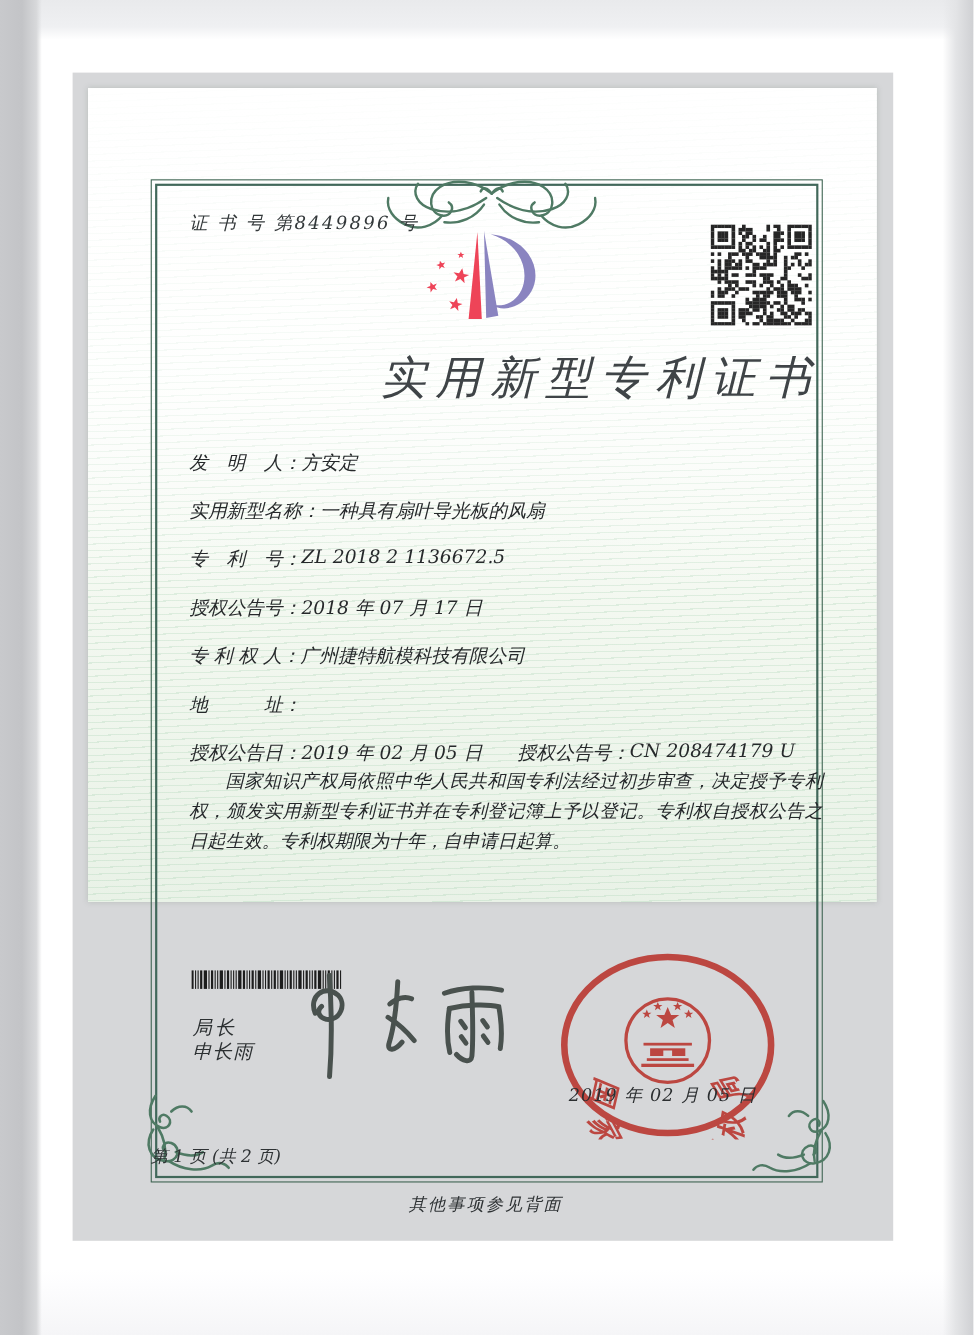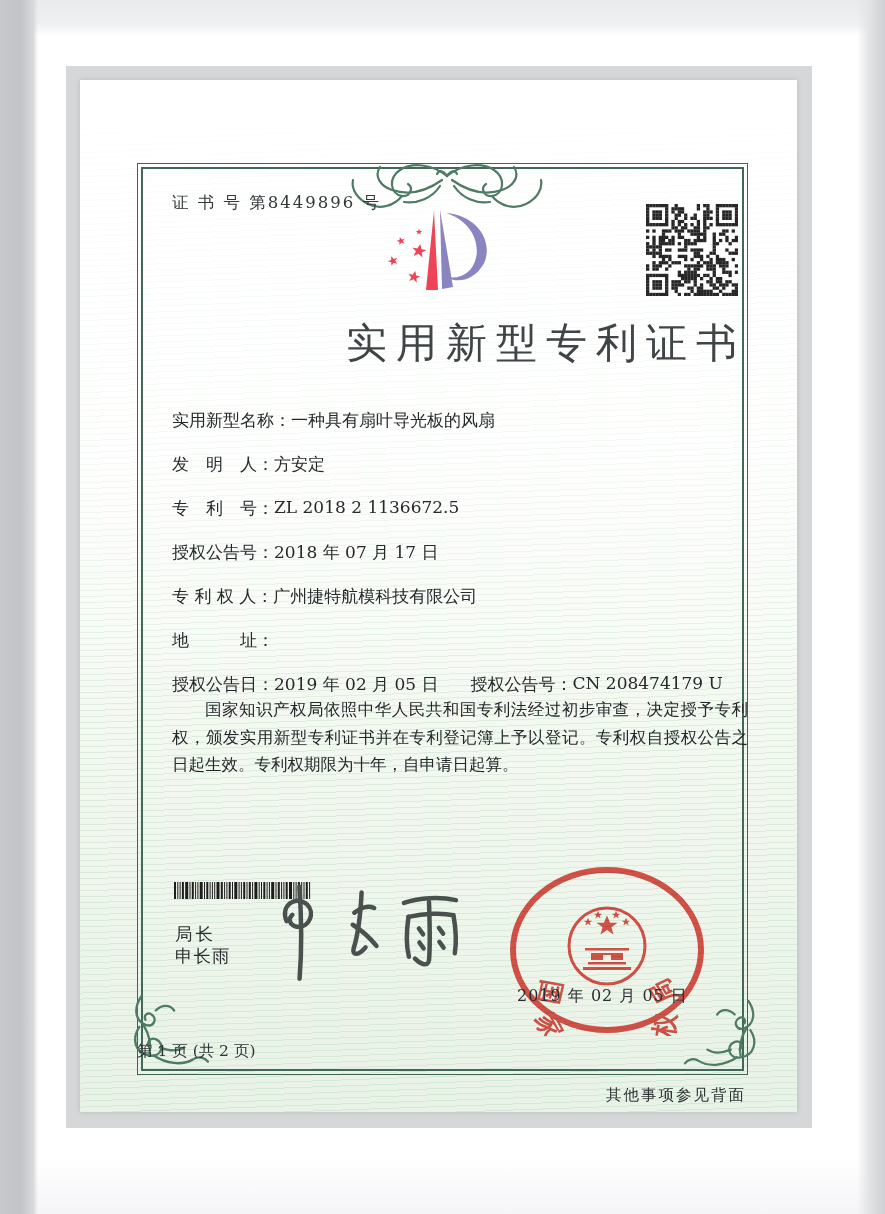--- a/index.html
+++ b/index.html
@@ -5,23 +5,23 @@
   html,body{margin:0;padding:0;background:#fbfbfc;}
   body{font-family:"DejaVu Serif","Liberation Serif",serif;}
   .photo{position:relative;width:885px;height:1214px;overflow:hidden;
     background:
       linear-gradient(90deg,#c8c9cc 0px,#c3c4c7 20px,#d7d8da 33px,rgba(255,255,255,0) 38px),
       linear-gradient(270deg,#cfd0d3 0px,#e3e4e6 16px,rgba(255,255,255,0) 28px),
       linear-gradient(180deg,#e9eaec 0px,#eff0f2 24px,rgba(255,255,255,0) 36px),
       linear-gradient(0deg,#f5f5f7 0px,#fdfdfe 46px,rgba(255,255,255,0) 60px),
       #ffffff;}
   .mat-lip{position:absolute;left:66px;top:66px;width:746px;height:1062px;background:#d6d7d9;}
-  .paper{position:absolute;left:80px;top:80px;width:717px;height:1032px;
+  .paper{position:absolute;left:80px;top:80px;width:717px;height:740px;
     background:linear-gradient(180deg,#ffffff 0%,#fdfefc 34%,#f3f8f0 64%,#e9f2e7 100%);
-    box-shadow:0 0 5px rgba(90,110,95,.25);}
+    box-shadow:0 0 5px rgba(90,110,95,.25);font-style:italic;}
   .paper .texture{position:absolute;inset:0;pointer-events:none;
     background:
       linear-gradient(180deg,rgba(255,255,255,.95) 0%,rgba(255,255,255,.55) 38%,rgba(255,255,255,0) 62%),
       repeating-linear-gradient(178deg,rgba(140,196,156,.22) 0px,rgba(140,196,156,.22) 1px,rgba(255,255,255,0) 1px,rgba(255,255,255,0) 6px);}
   .border-outer{position:absolute;left:57px;top:83px;width:609px;height:910px;border:1px solid #3f6553;}
   .border-inner{position:absolute;inset:3px;border:2px solid #41685a;}
   .orn{position:absolute;}
   .cert-no{position:absolute;left:92px;top:112px;font-size:16.5px;color:#33383a;letter-spacing:2px;}
   .logo{position:absolute;left:288px;top:118px;}
   .qr{position:absolute;left:566px;top:124px;}
@@ -36,21 +36,21 @@
   .paras{position:absolute;left:92px;top:616px;width:576px;font-size:16.5px;line-height:27.5px;
     color:#24272a;text-align:justify;}
   .paras p{margin:0;text-indent:2em;}
   .barcode{position:absolute;left:94px;top:802px;}
   .signer-title{position:absolute;left:95px;top:842px;font-size:17.5px;color:#2c3032;letter-spacing:3px;}
   .signer-name{position:absolute;left:95px;top:864px;font-size:17.5px;color:#2c3032;letter-spacing:1px;}
   .signature{position:absolute;left:175px;top:792px;}
   .seal{position:absolute;left:424px;top:784px;mix-blend-mode:multiply;}
   .seal-date{position:absolute;left:437px;top:906px;font-size:16px;color:#2b2e30;letter-spacing:1px;white-space:pre;}
   .page-info{position:absolute;left:57px;top:961px;width:609px;text-align:left;font-size:15.5px;color:#2e3234;}
-  .back-note{position:absolute;left:57px;top:1005px;width:609px;text-align:right;font-size:15.5px;color:#2e3234;letter-spacing:2px;}
+  .back-note{position:absolute;left:57px;top:1005px;width:609px;text-align:center;font-size:15.5px;color:#2e3234;letter-spacing:2px;}
 </style>
 </head>
 <body>
 
 <svg width="0" height="0" style="position:absolute" aria-hidden="true">
   <defs>
     <g id="corner-orn" fill="none" stroke="#4f7a64" stroke-width="2.3" stroke-linecap="round">
       <path d="M 16 6 C 8 18 10 30 20 34 C 28 37 32 28 26 24 C 22 21 18 25 20 29"></path>
       <path d="M 14 36 C 6 48 10 62 24 64 C 36 66 40 52 30 48 C 24 46 20 52 25 56"></path>
       <path d="M 28 64 C 40 72 56 74 66 68 C 72 64 78 66 81 70"></path>
@@ -516,28 +516,28 @@
         <rect x="26" y="28" width="1.04" height="1.04" fill="#262626"></rect>
         <rect x="27" y="28" width="1.04" height="1.04" fill="#262626"></rect>
         <rect x="28" y="28" width="1.04" height="1.04" fill="#262626"></rect>
       </svg>
 
     <div class="title">实用新型专利证书</div>
 
     <div class="fields">
       <div class="frow">
         <span class="pair">
+            <span class="flabel">发　明　人：</span>
+            <span class="fvalue">方安定</span>
+          </span>
+      </div>
+      <div class="frow">
+        <span class="pair">
             <span class="flabel">实用新型名称：</span>
             <span class="fvalue">一种具有扇叶导光板的风扇</span>
-          </span>
-      </div>
-      <div class="frow">
-        <span class="pair">
-            <span class="flabel">发　明　人：</span>
-            <span class="fvalue">方安定</span>
           </span>
       </div>
       <div class="frow">
         <span class="pair">
             <span class="flabel">专　利　号：</span>
             <span class="fvalue">ZL 2018 2 1136672.5</span>
           </span>
       </div>
       <div class="frow">
         <span class="pair">

